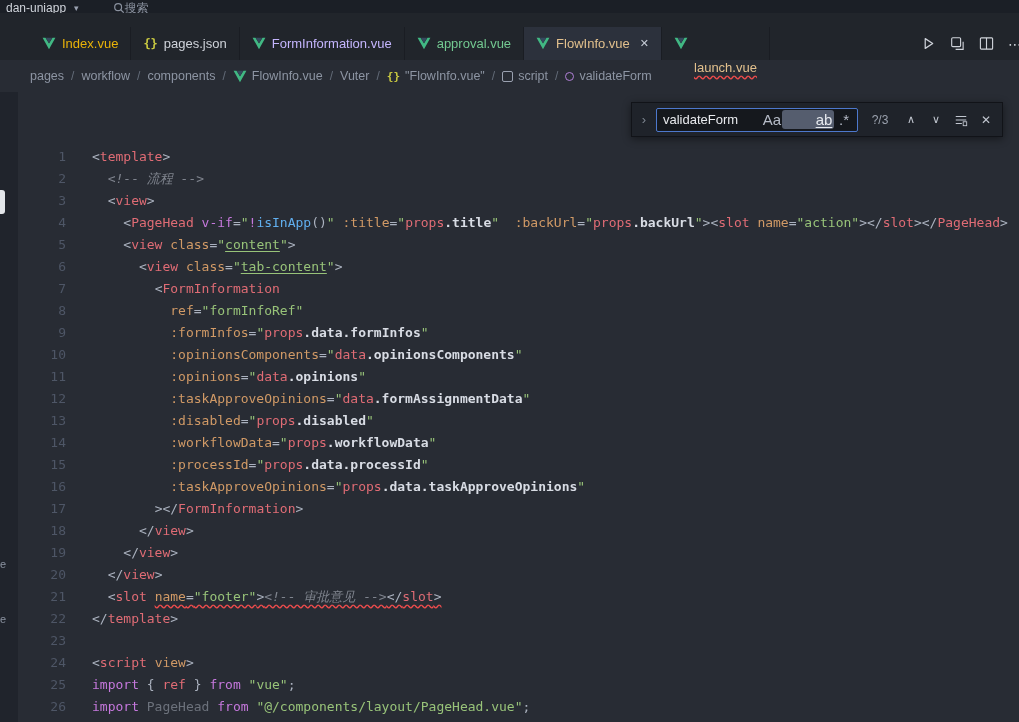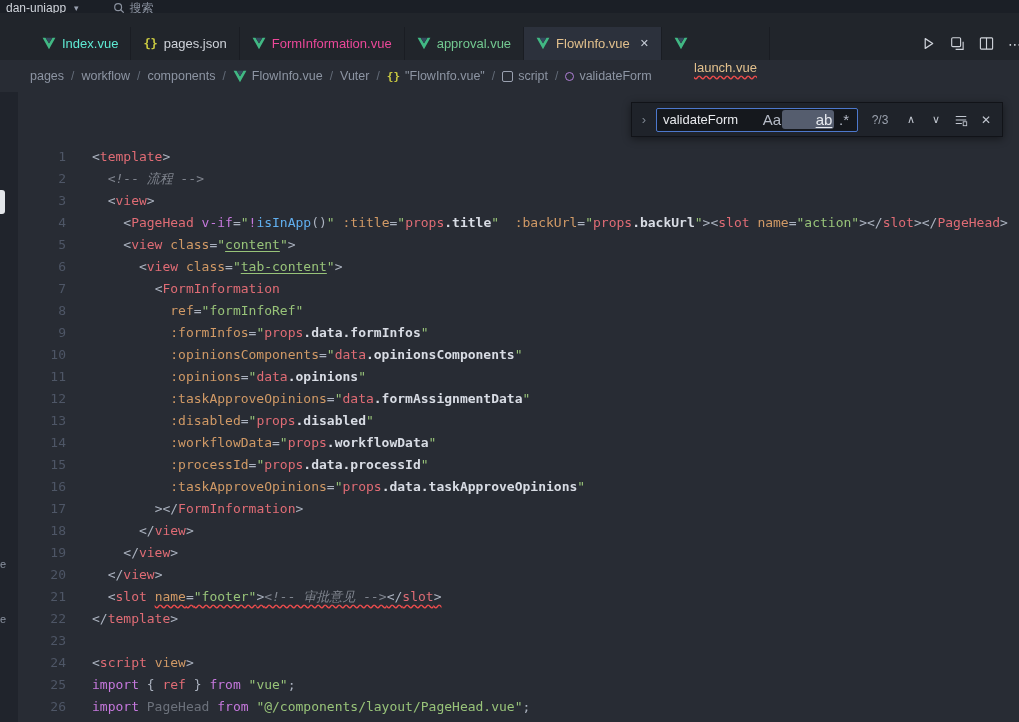--- a/index.html
+++ b/index.html
@@ -7,21 +7,21 @@
     width:1019px;height:722px;overflow:hidden;position:relative;
     background:#282c34;
     font-family:"Liberation Sans","DejaVu Sans",sans-serif;
     -webkit-font-smoothing:antialiased;
   }
   
   .titlebar{height:13px;background:#1b1f26;position:relative;overflow:hidden;}
   .titlebar-inner{position:absolute;top:-3px;left:0;right:0;height:22px;display:flex;align-items:center;}
   .win-title{color:#cfd3da;font-size:12px;margin-left:6px;}
   .win-chevron{color:#9aa1b0;font-size:9px;margin-left:8px;}
-  .tsearch{display:flex;align-items:center;gap:5px;margin-left:34px;color:#8a919e;font-size:12px;}
+  .tsearch{display:flex;align-items:center;margin-left:34px;color:#8a919e;font-size:12px;}
   
   .tabbar{height:47px;background:#21252b;display:flex;align-items:flex-end;position:relative;}
   .tabs{display:flex;height:33px;margin-left:30px;}
   .tab{display:flex;align-items:center;gap:6px;padding:0 12px;font-size:13px;
        border-right:1px solid #1a1d23;cursor:pointer;background:transparent;}
   .tab.active{background:#2c313c;}
   .tab-label{white-space:nowrap;}
   .tab-close{color:#c6ccd6;font-size:11px;margin-left:4px;}
   .jicon{color:#cbcb41;font-weight:bold;font-size:12px;font-family:"DejaVu Sans Mono",monospace;}
   .vicon{width:14px;height:13px;flex:0 0 auto;}
@@ -91,32 +91,32 @@
   </div>
 </div>
 
 <div class="tabbar">
   <div class="tabs">
       <div class="tab">
         <svg viewBox="0 0 24 22" class="vicon">
           <path d="M1 1h5l6 10 6-10h5L12 21 1 1z" fill="#41b883"></path>
           <path d="M6.5 1H12h5.5L12 10 6.5 1z" fill="#35495e"></path>
         </svg>
-        <span class="tab-label" style="color: #5eead4;">Index.vue</span>
+        <span class="tab-label" style="color: #eab308;">Index.vue</span>
       </div>
       <div class="tab">
         <span class="jicon">{}</span>
         <span class="tab-label" style="color: rgb(207, 211, 218);">pages.json</span>
       </div>
       <div class="tab">
         <svg viewBox="0 0 24 22" class="vicon">
           <path d="M1 1h5l6 10 6-10h5L12 21 1 1z" fill="#41b883"></path>
           <path d="M6.5 1H12h5.5L12 10 6.5 1z" fill="#35495e"></path>
         </svg>
-        <span class="tab-label" style="color: #ec4899;">FormInformation.vue</span>
+        <span class="tab-label" style="color: #c4b5fd;">FormInformation.vue</span>
       </div>
       <div class="tab">
         <svg viewBox="0 0 24 22" class="vicon">
           <path d="M1 1h5l6 10 6-10h5L12 21 1 1z" fill="#41b883"></path>
           <path d="M6.5 1H12h5.5L12 10 6.5 1z" fill="#35495e"></path>
         </svg>
         <span class="tab-label" style="color: rgb(115, 201, 145);">approval.vue</span>
       </div>
       <div class="tab active">
         <svg viewBox="0 0 24 22" class="vicon">

